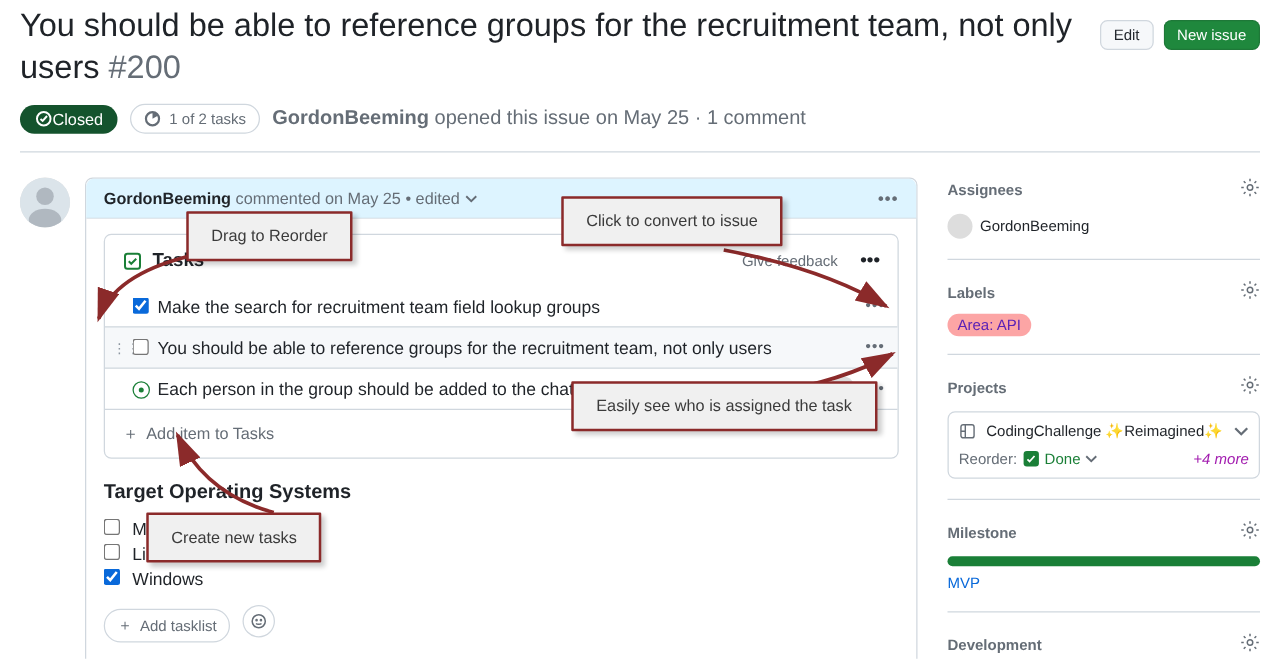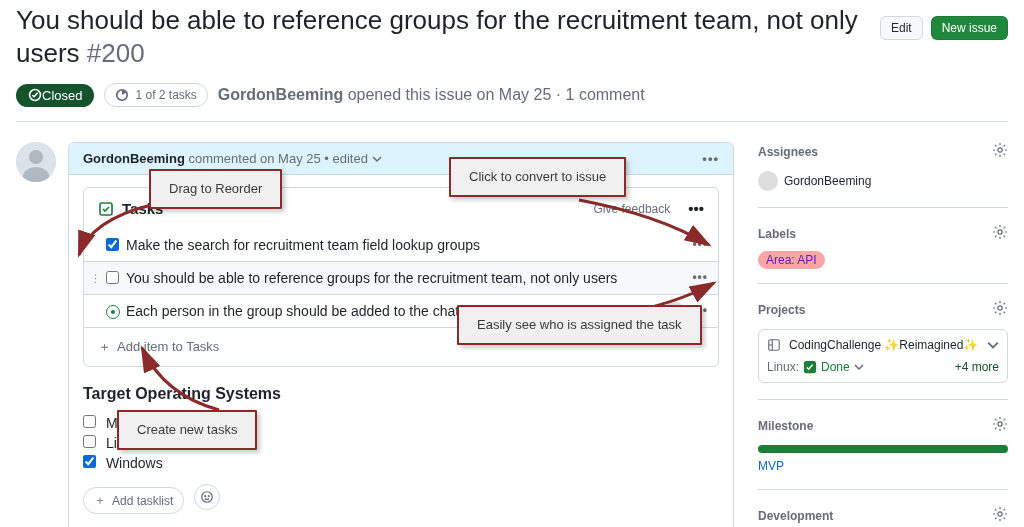--- a/index.html
+++ b/index.html
@@ -56,21 +56,21 @@
   .shead { display:flex; align-items:center; margin-bottom:10px; color:#656d76; font-weight:600;}
   .shead .gear { margin-left:auto; color:#656d76; cursor:pointer;}
   .sassignee { display:flex; align-items:center; gap:6px; color:#1f2328;}
   .sassignee .av { width:20px; height:20px; border-radius:50%; background:#ddd;}
   .label-pill { background:#fca5a5; color:#5b21b6; border-radius:999px; padding:2px 8px; font-size:12px;}
   .proj-row { border:1px solid #d0d7de; border-radius:6px; padding:8px;}
   .proj-row .top { display:flex; align-items:center; gap:8px; font-size:12px; color:#1f2328;}
   .proj-row .chev { margin-left:auto;}
   .proj-row .bottom { display:flex; align-items:center; gap:4px; font-size:12px; color:#656d76; margin-top:8px;}
   .proj-row .done { color:#1a7f37;}
-  .proj-row .more { margin-left:auto; color:#14532d; cursor:pointer;}
+  .proj-row .more { margin-left:auto; color:#a21caf; cursor:pointer;font-style:italic;}
   .ms-bar { height:8px; background:#1a7f37; border-radius:4px; margin:6px 0;}
   .link { color:#0969da; cursor:pointer;}
 
   
   .callout { position:absolute; background:#f0f0f0; border:2px solid #8b2a2a; color:#3b3b3b; font-size:13px; padding:10px 18px; text-align:center; box-shadow:3px 3px 4px rgba(0,0,0,.2); border-radius:1px; z-index:5; line-height:1.25;}
   .arrow { position:absolute; z-index:4; pointer-events:none; }
 
   svg.gearsvg { width:16px; height:16px; }
 
   input[type=checkbox]{ accent-color:#0969da; }
@@ -281,21 +281,21 @@
             <svg width="14" height="14" viewBox="0 0 16 16" fill="none" stroke="#656d76" stroke-width="1.3">
                 <rect x="2" y="2" width="12" height="12" rx="2"></rect>
                 <path d="M6 2v12M2 8h4"></path>
               </svg>
             <span>CodingChallenge ✨Reimagined✨</span>
             <svg class="chev" width="12" height="12" viewBox="0 0 10 10">
                 <path d="M1 3l4 4 4-4" fill="none" stroke="#656d76" stroke-width="1.5"></path>
               </svg>
           </div>
           <div class="bottom">
-            <span>Linux:</span>
+            <span>Reorder:</span>
             <svg width="14" height="14" viewBox="0 0 16 16">
                 <rect x="1" y="1" width="14" height="14" rx="3" fill="#1a7f37"></rect>
                 <path d="M4.5 8.5l2 2 4.5-5" stroke="#fff" stroke-width="1.6" fill="none"></path>
               </svg>
             <span class="done">Done</span>
             <svg width="10" height="10" viewBox="0 0 10 10">
                 <path d="M1 3l4 4 4-4" fill="none" stroke="#656d76" stroke-width="1.5"></path>
               </svg>
             <span class="more">+4 more</span>
           </div>

